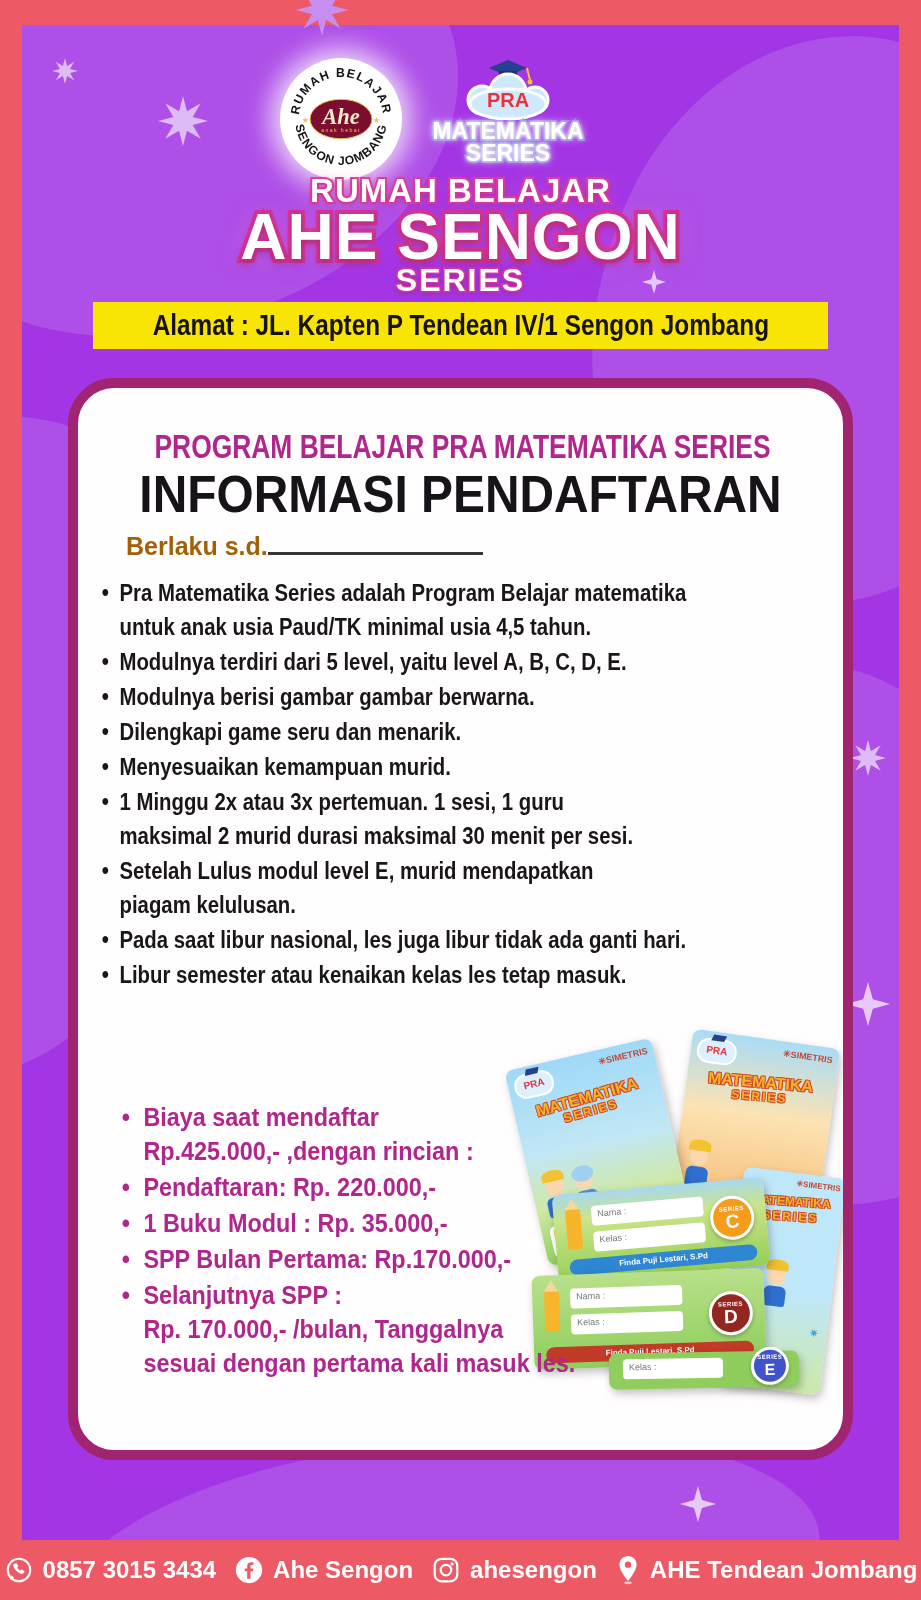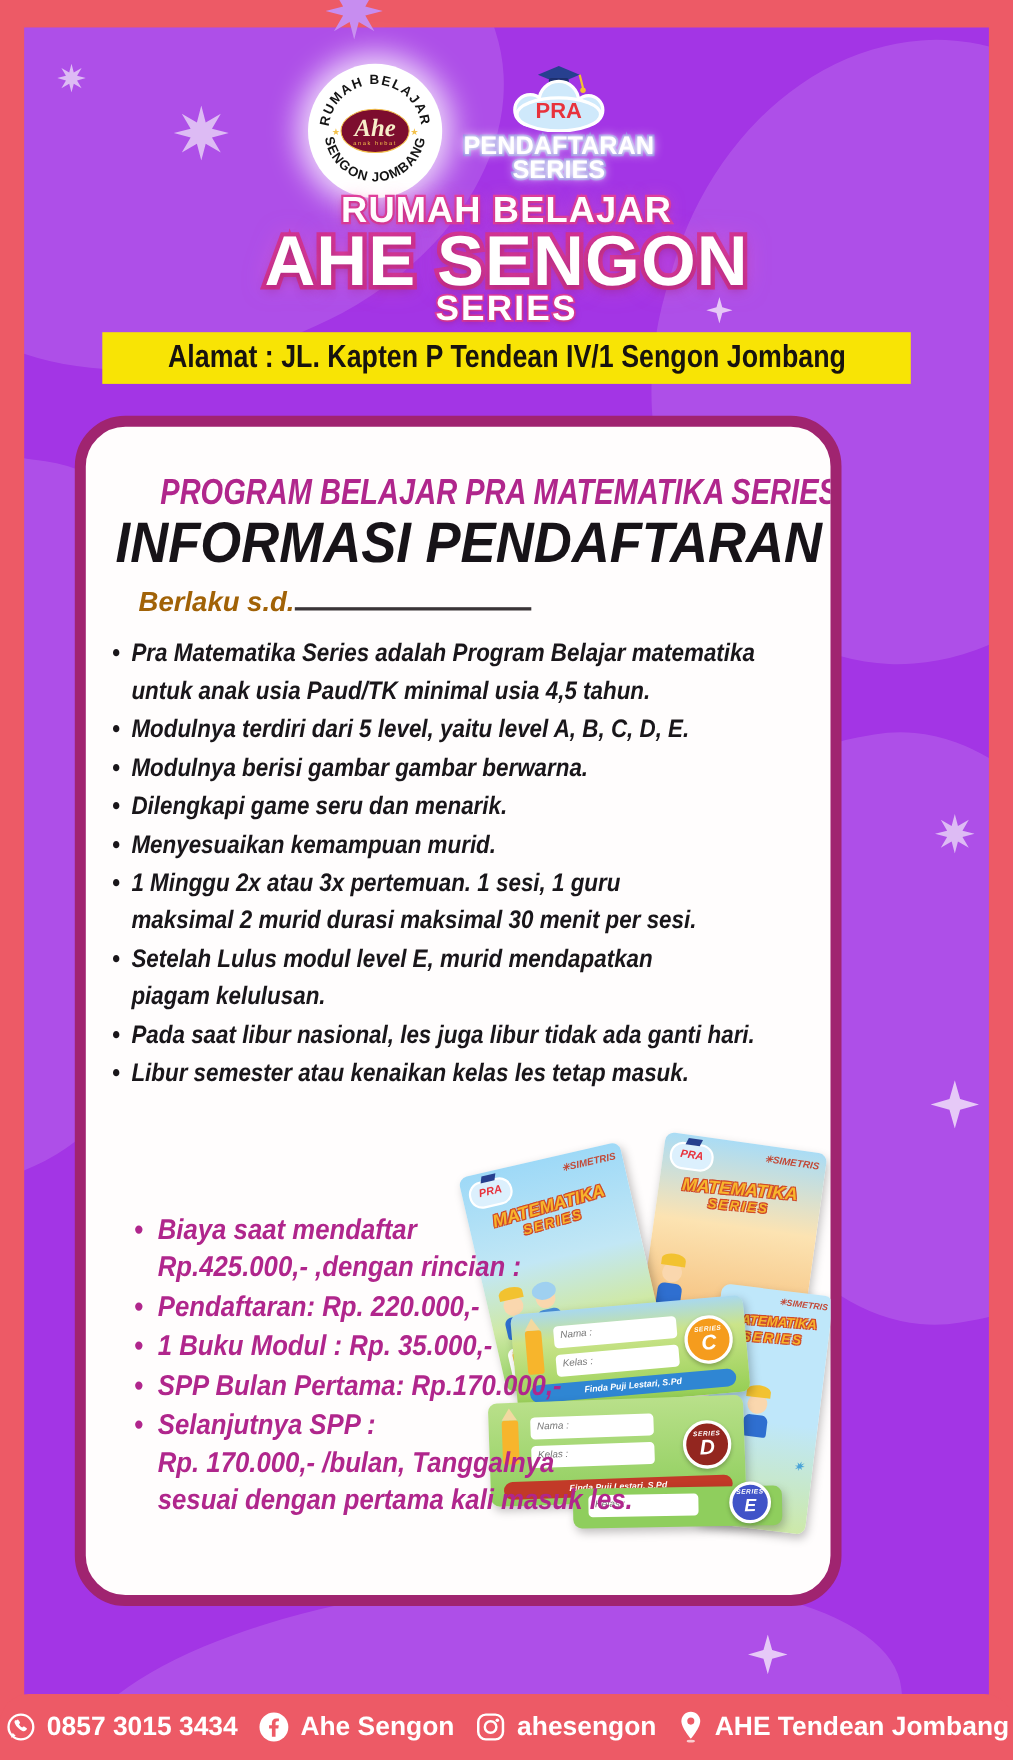--- a/index.html
+++ b/index.html
@@ -41,22 +41,22 @@
       -webkit-text-stroke:8px #cf2f8f;paint-order:stroke fill;
       text-shadow:0 4px 10px rgba(120,10,80,.45),0 0 22px rgba(255,110,200,.55);}
   .t3{top:262px;font-size:32px;letter-spacing:2px;
       -webkit-text-stroke:3px #e23f9c;paint-order:stroke fill;
       text-shadow:0 2px 6px rgba(160,20,110,.6);}
   
   .address{position:absolute;left:93px;top:302px;width:735px;height:47px;background:#f8e405;
     display:flex;align-items:center;justify-content:center;z-index:2;}
   .address span{font-size:29px;font-weight:800;color:#17130f;white-space:nowrap;transform:scaleX(.84);}
   
-  .card{position:absolute;left:68px;top:378px;width:697px;height:1082px;box-sizing:border-box;
-    background:#fffdfd;border:10px solid #a02470;border-radius:46px;overflow:hidden;z-index:3;font-style:italic;}
+  .card{position:absolute;left:68px;top:378px;width:785px;height:1082px;box-sizing:border-box;
+    background:#fffdfd;border:10px solid #a02470;border-radius:46px;overflow:hidden;z-index:3;}
   .card-subtitle{position:absolute;top:40px;left:0;right:0;text-align:center;
     font-size:33px;font-weight:800;color:#b0268c;white-space:nowrap;transform:scaleX(.8);}
   .card-title{position:absolute;top:76px;left:0;right:0;text-align:center;
     font-size:52px;font-weight:900;color:#171318;white-space:nowrap;transform:scaleX(.92);}
   .valid{position:absolute;top:144px;left:48px;font-size:25px;font-weight:700;color:#a16207;}
   .valid .line{display:inline-block;width:215px;border-bottom:3px solid #3a3437;height:20px;}
   ul{list-style:none;margin:0;padding:0;}
   .info-list{position:absolute;top:188px;left:22px;width:805px;transform:scaleX(.885);transform-origin:left top;}
   .info-list li{position:relative;padding-left:22px;font-size:23px;font-weight:700;line-height:34px;
     color:#19161a;white-space:pre-line;margin-bottom:1px;}
@@ -194,21 +194,21 @@
     <line x1="79" y1="10" x2="82" y2="22" stroke="#f2c230" stroke-width="2"></line>
     <circle cx="82" cy="24" r="2.5" fill="#f2c230"></circle>
     <g fill="#cfe9fb" stroke="#ffffff" stroke-width="3">
       <circle cx="34" cy="42" r="14"></circle>
       <circle cx="60" cy="34" r="18"></circle>
       <circle cx="87" cy="42" r="13"></circle>
       <ellipse cx="60" cy="46" rx="38" ry="15"></ellipse>
     </g>
     <text x="60" y="49" text-anchor="middle" font-size="20" font-weight="900" font-family="Liberation Sans, sans-serif" fill="#e8323c">PRA</text>
   </svg>
-  <div class="series-glow">PENDAFTARAN SERIES</div>
+  <div class="series-glow">MATEMATIKA SERIES</div>
 </div>
 
 <div class="title-line t1">RUMAH BELAJAR</div>
 <div class="title-line t2">AHE SENGON</div>
 <div class="title-line t3">SERIES</div>
 
 <div class="address">
   <span>Alamat : JL. Kapten P Tendean IV/1 Sengon Jombang</span>
 </div>
 

